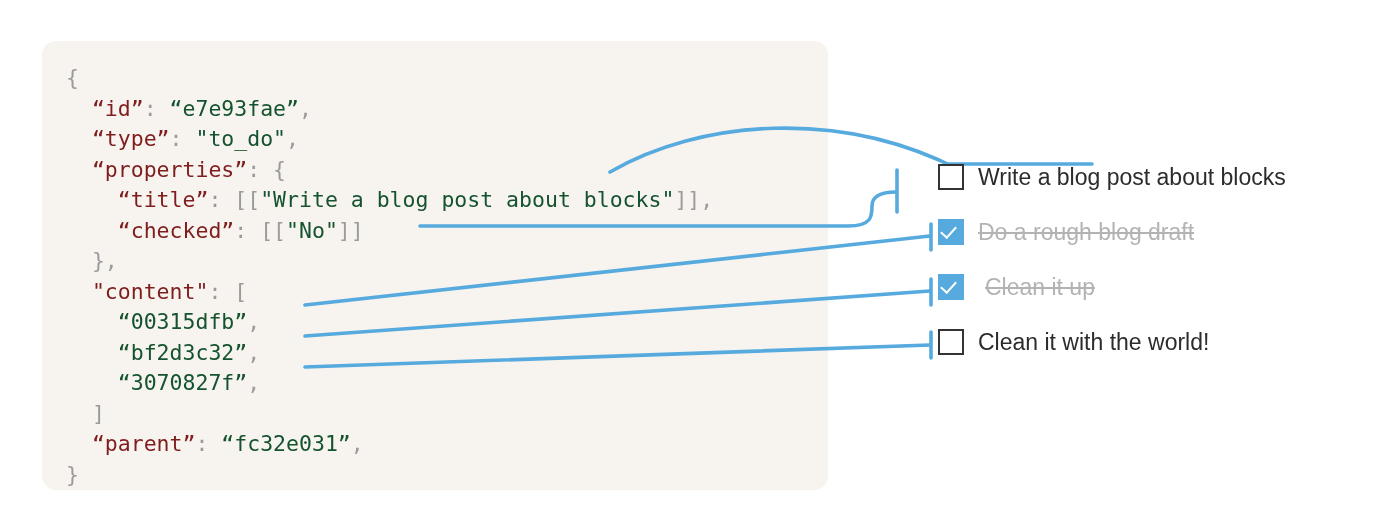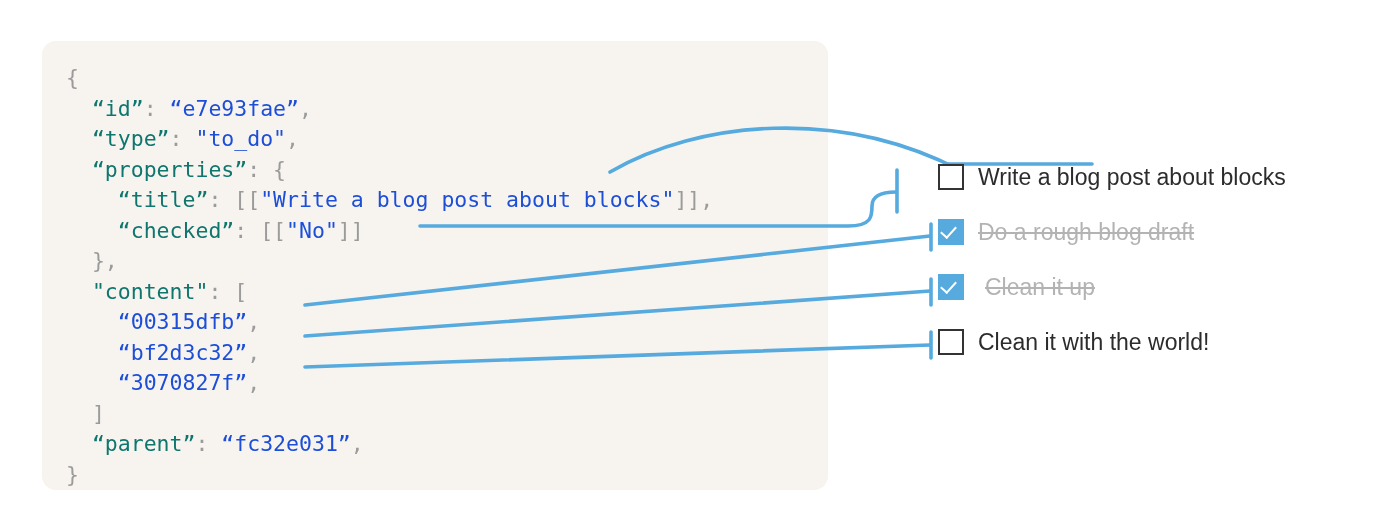--- a/index.html
+++ b/index.html
@@ -31,22 +31,22 @@
     left: 24px;
     top: 22px;
     font-family: "DejaVu Sans Mono", "Liberation Mono", monospace;
     font-size: 21.5px;
     line-height: 30.5px;
     white-space: pre;
     color: #8c8c8c;
     letter-spacing: 0px;
   }
   .ln { display: block; height: 30.5px; }
-  .k   { color: #0f766e; }
-  .v   { color: #1d4ed8; }
+  .k   { color: #7f1d1d; }
+  .v   { color: #14532d; }
   .p   { color: #9b9b9b; }
 
   
   #connectors {
     position: absolute;
     left: 0; top: 0;
     width: 1400px; height: 532px;
     pointer-events: none;
   }
 

